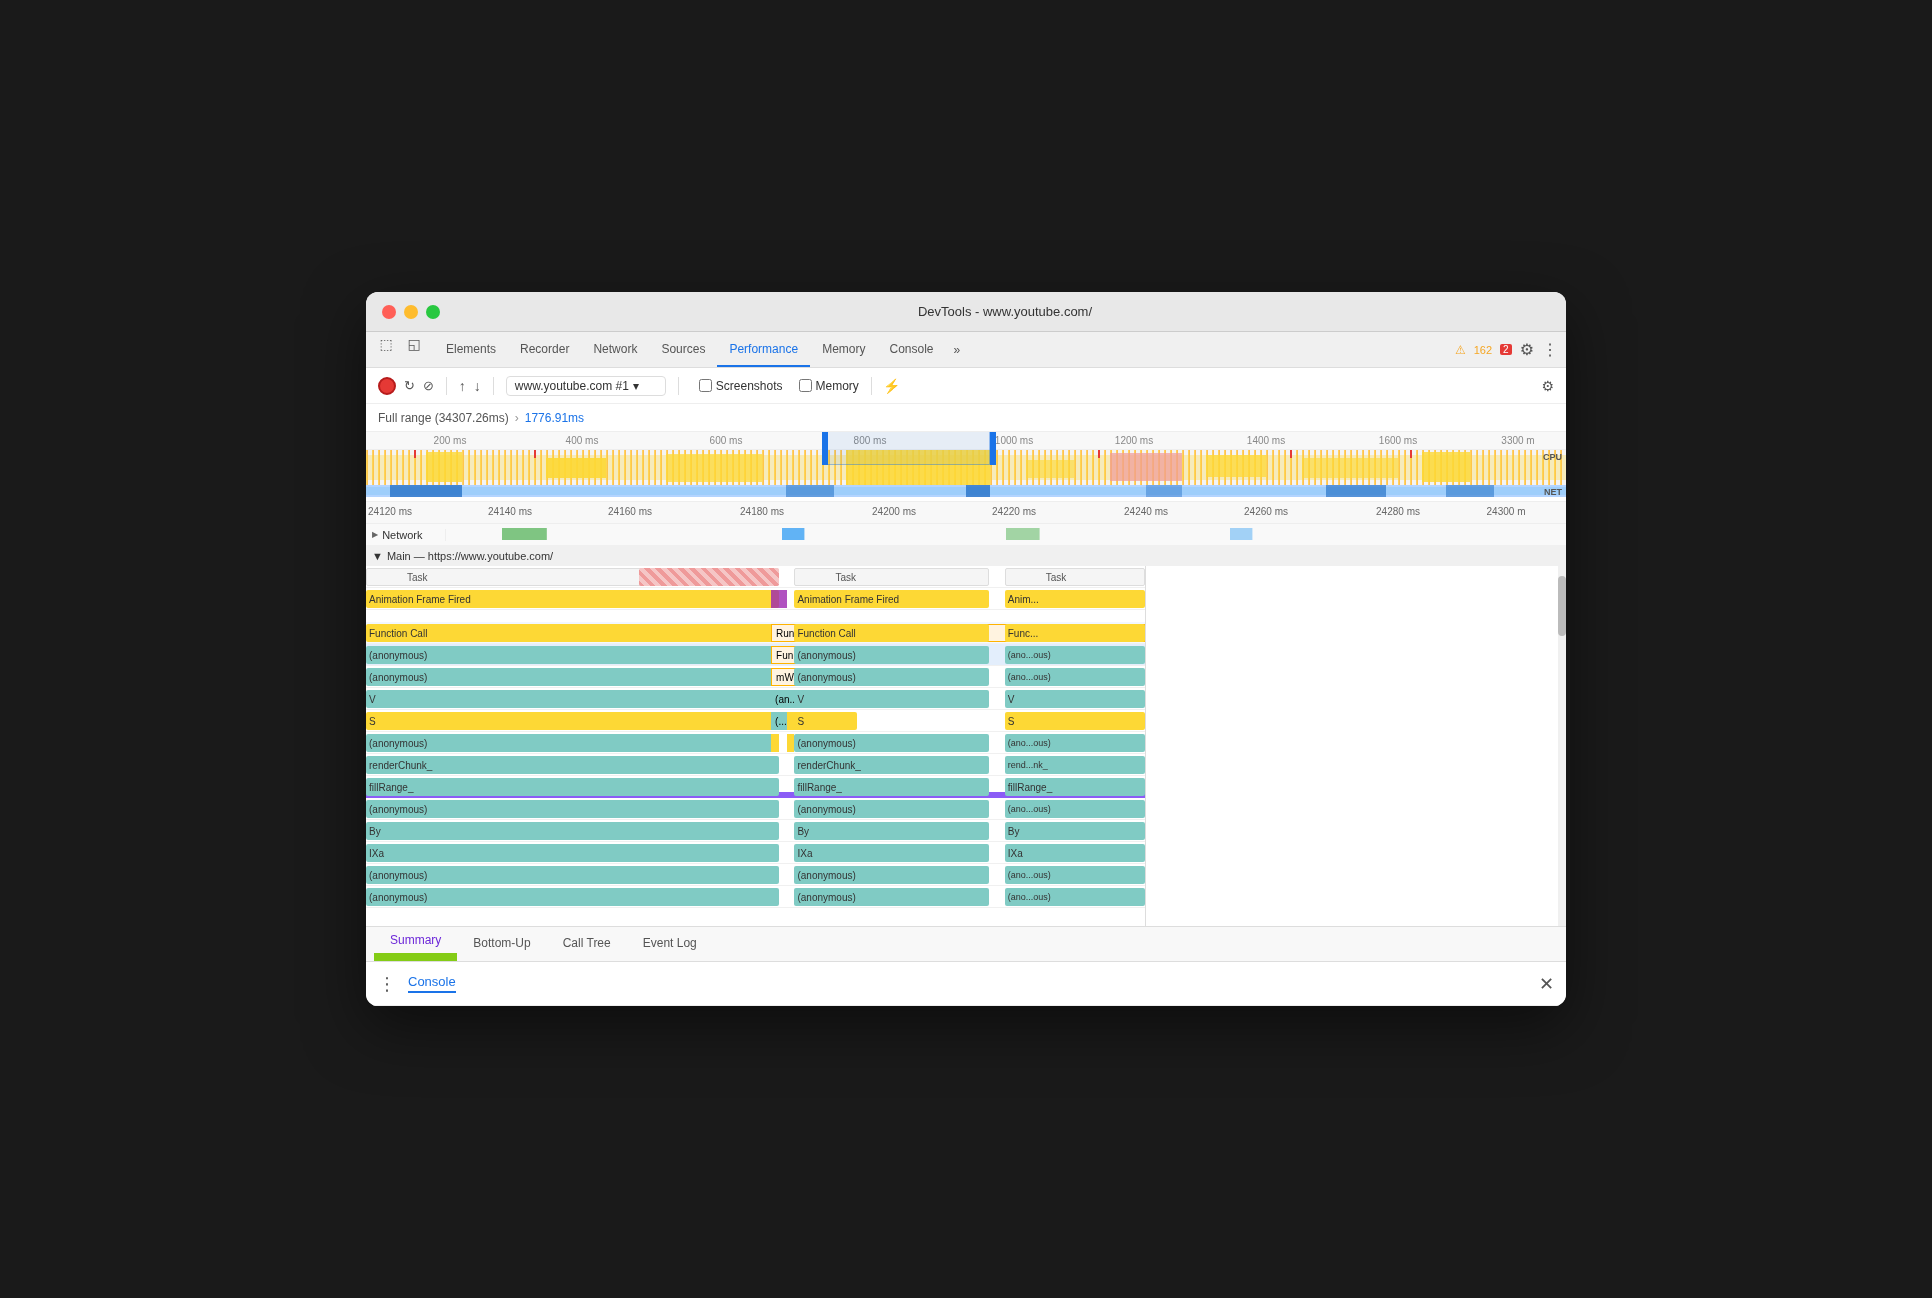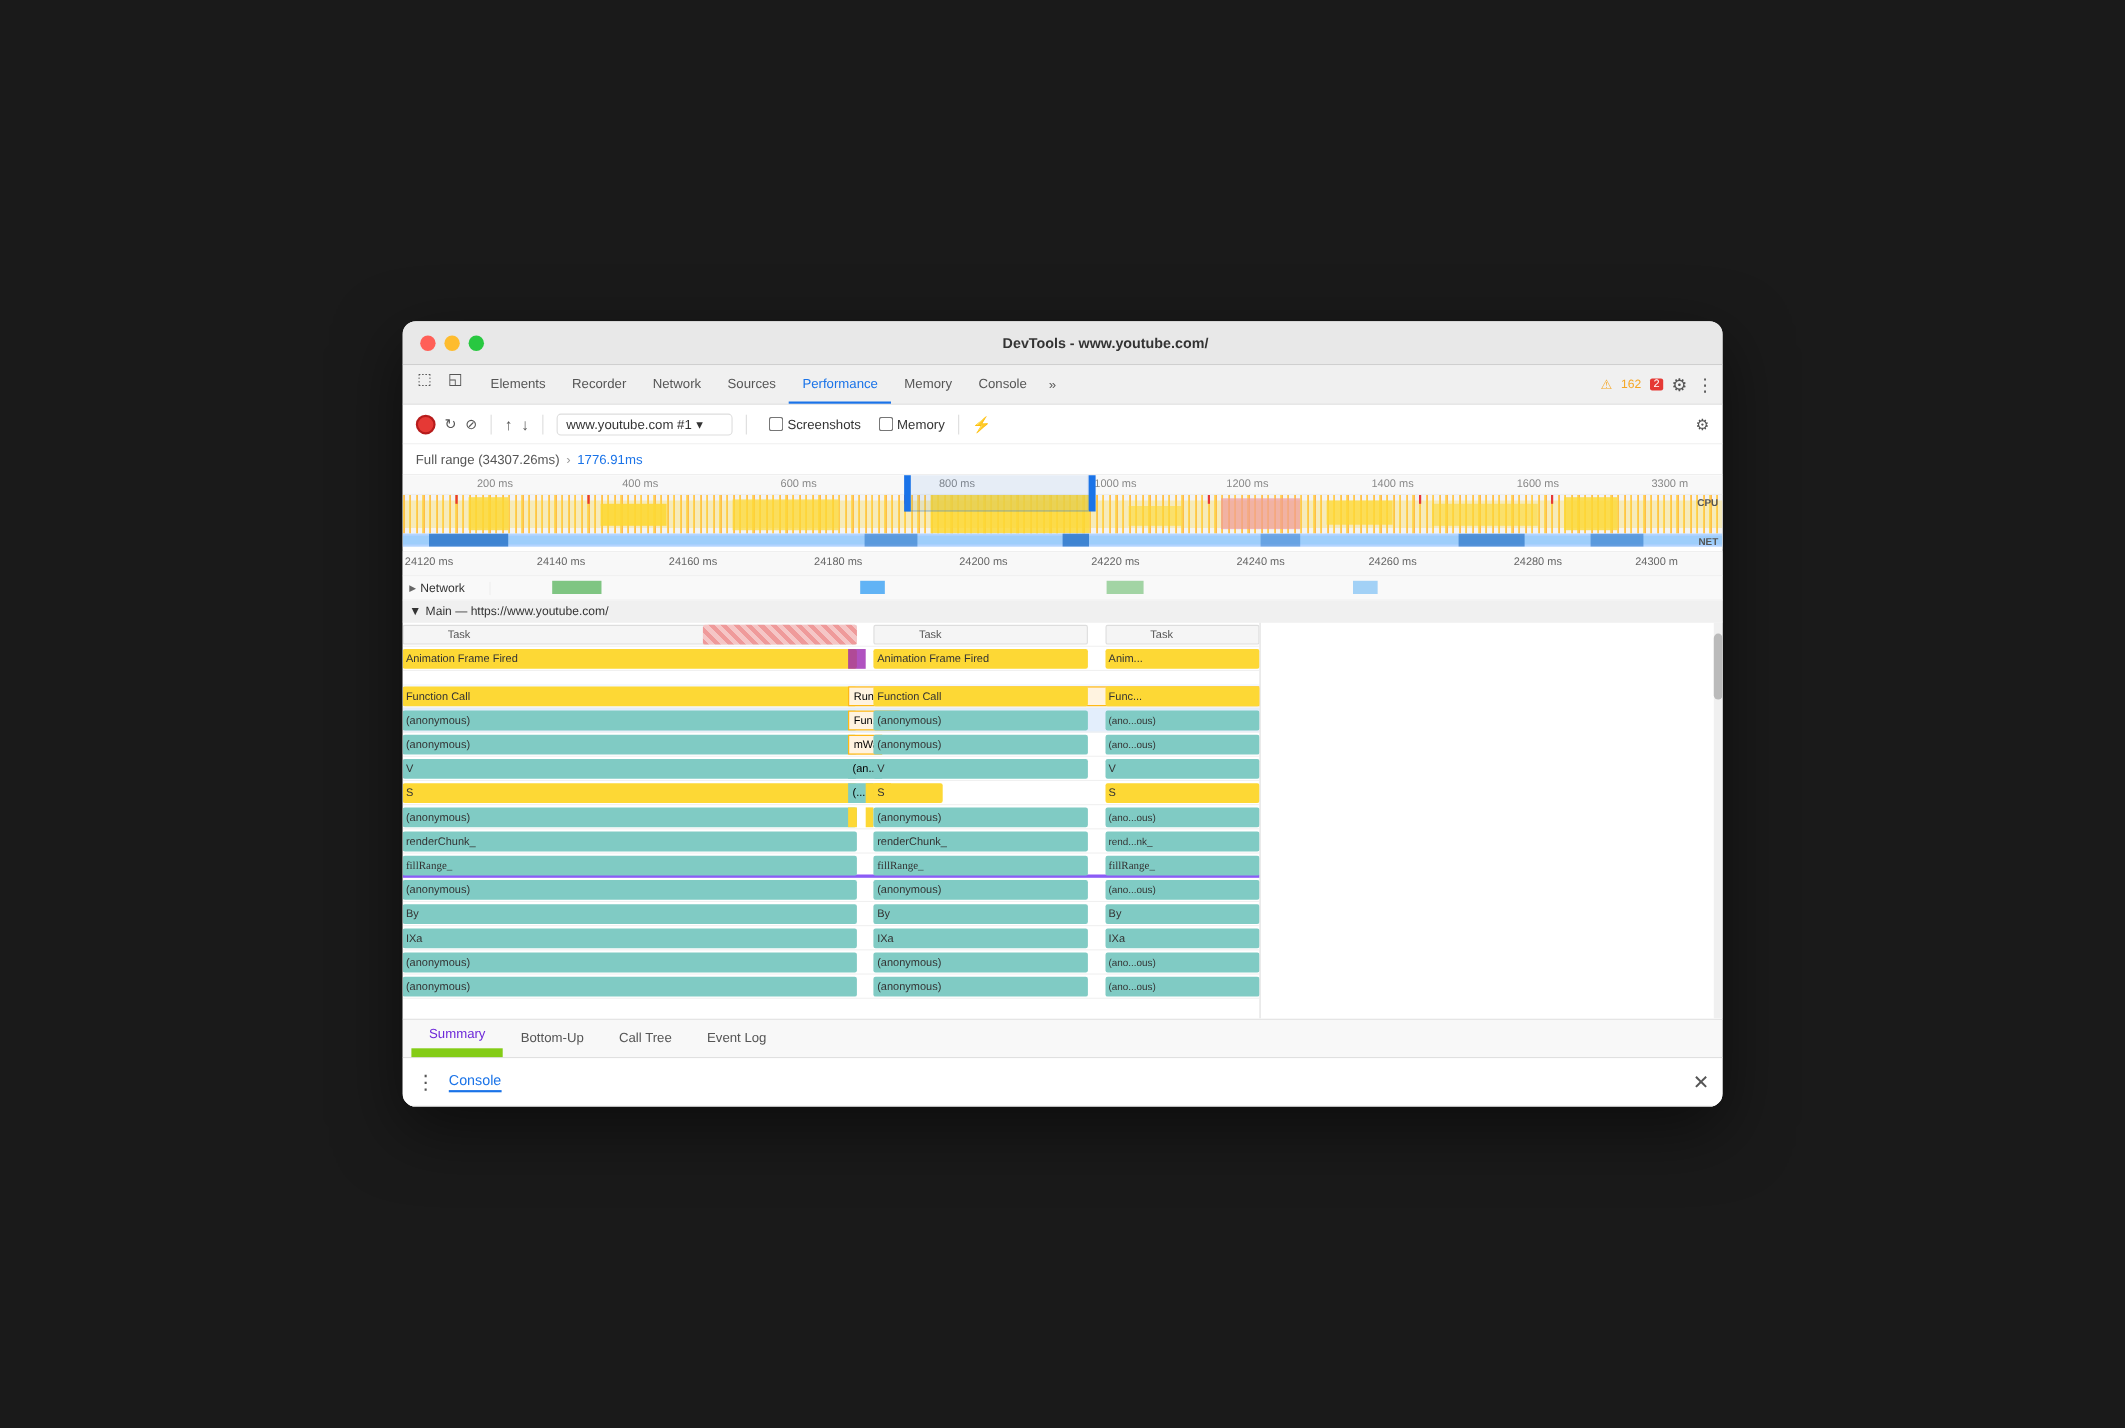--- a/index.html
+++ b/index.html
@@ -37,21 +37,21 @@
       border-radius: 50%;
     }
     .tl-red { background: #ff5f57; }
     .tl-yellow { background: #febc2e; }
     .tl-green { background: #28c840; }
     .title-bar-title {
       flex: 1;
       text-align: center;
       font-size: 13px;
       color: #333;
-      font-weight: 700;
+      font-weight: 400;
     }
     .toolbar-icon {
       width: 24px;
       height: 24px;
       display: flex;
       align-items: center;
       justify-content: center;
       cursor: pointer;
       border-radius: 4px;
       font-size: 14px;
@@ -606,21 +606,21 @@
           <div class="flame-bar flame-anon" style="left:55%;width:25%;">(anonymous)</div>
           <div class="flame-bar flame-anon" style="left:82%;width:18%;font-size:9px;">(ano...ous)</div>
         </div>
 
         <div style="height:22px;position:relative;border-bottom:1px solid #f0f0f0;">
           <div class="flame-bar flame-render" style="left:0;width:53%;">renderChunk_</div>
           <div class="flame-bar flame-render" style="left:55%;width:25%;">renderChunk_</div>
           <div class="flame-bar flame-render" style="left:82%;width:18%;font-size:9px;">rend...nk_</div>
         </div>
 
-        <div style="height:22px;position:relative;border-bottom:3px solid #8b5cf6;font-family:Liberation Serif, serif;">
+        <div style="height:22px;position:relative;border-bottom:6px solid #8b5cf6;">
           <div class="flame-bar flame-fill" style="left:0;width:53%;">fillRange_</div>
           <div class="flame-bar flame-fill" style="left:55%;width:25%;">fillRange_</div>
           <div class="flame-bar flame-fill" style="left:82%;width:18%;">fillRange_</div>
         </div>
 
         <div style="height:22px;position:relative;border-bottom:1px solid #f0f0f0;">
           <div class="flame-bar flame-anon" style="left:0;width:53%;">(anonymous)</div>
           <div class="flame-bar flame-anon" style="left:55%;width:25%;">(anonymous)</div>
           <div class="flame-bar flame-anon" style="left:82%;width:18%;font-size:9px;">(ano...ous)</div>
         </div>

